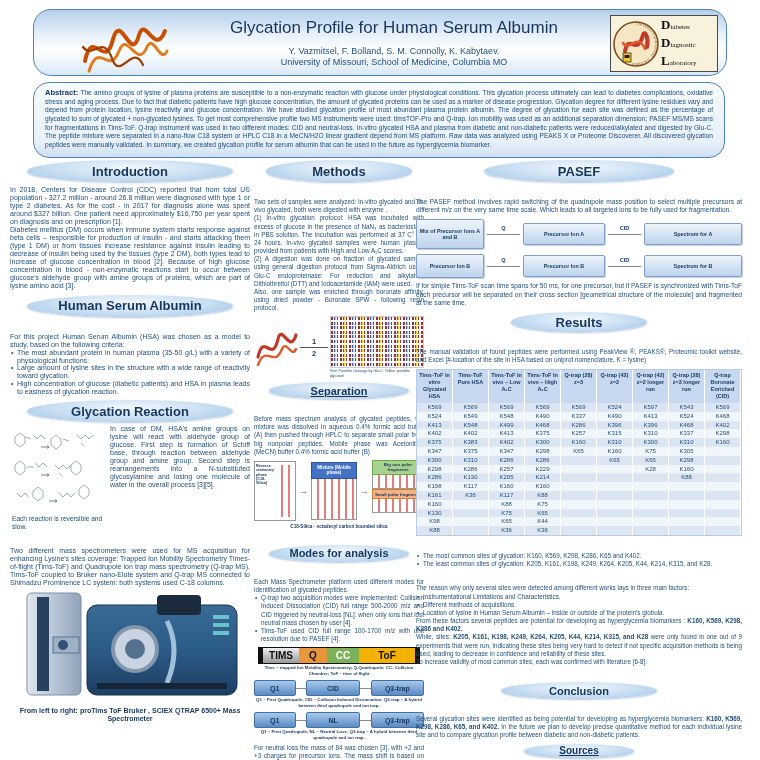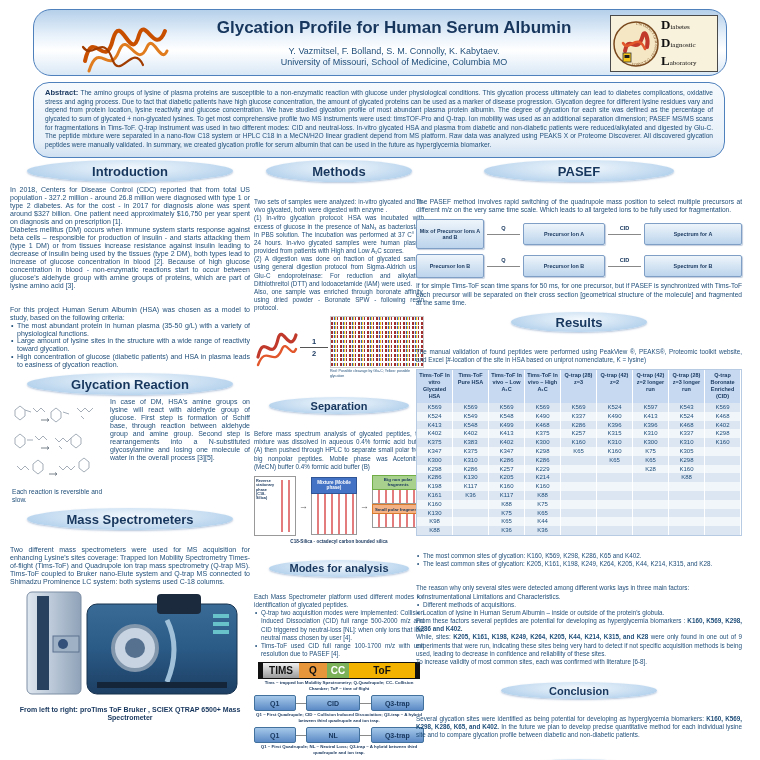--- a/index.html
+++ b/index.html
@@ -3,21 +3,21 @@
 <meta charset="utf-8">
 <style>
   html,body{margin:0;padding:0;background:#ffffff;}
   #poster{position:relative;width:760px;height:760px;background:#ffffff;overflow:hidden;
           font-family:"Liberation Sans",sans-serif;color:#1f4e79;}
   
   .header-box{position:absolute;left:33px;top:9px;width:692px;height:65px;
     border:1.5px solid #4f81bd;border-radius:18px;
     background:linear-gradient(180deg,#b5d0ea 0%,#e9f2fb 40%,#ffffff 62%,#d9e8f6 100%);}
   .title-block{position:absolute;left:140px;top:4px;width:440px;text-align:center;}
-  .title{font-size:17px;font-weight:bold;color:#17365d;margin-top:4px;}
+  .title{font-size:17px;font-weight:normal;color:#17365d;margin-top:4px;}
   .authors{font-size:9px;color:#1f4e79;margin-top:8px;}
   .affil{font-size:9px;color:#1f4e79;margin-top:1px;}
   .hdr-protein{position:absolute;left:45px;top:7px;}
   .logo{position:absolute;right:8px;top:5px;width:106px;height:55px;background:#f8f1dc;
         border:1px solid #4a4a4a;display:flex;align-items:center;}
   .logo-lines{width:54px;font-family:"Liberation Serif",serif;color:#111;}
   .logo-line{font-size:7px;line-height:15px;white-space:nowrap;}
   .logo-line::first-letter{font-size:13px;font-weight:bold;}
   
   .abstract-box{position:absolute;left:33px;top:82px;width:692px;height:76px;
@@ -79,21 +79,21 @@
   .frag{font-size:4.4px;font-weight:bold;color:#17365d;text-align:center;padding:1.5px 1px;line-height:1.15;}
   .frag.big{background:#a9d18e;border:1px solid #70ad47;}
   .frag.small{background:#f4b183;border:1px solid #d97c2b;}
   .sep-right .pack{height:13px;border:1px solid #999;border-top:none;background-color:#fff;}
   .c18-cap{font-size:4.6px;margin-top:2px;}
   
   .tims-bar{display:flex;width:160px;height:15px;margin:4px auto 0 auto;border:1px solid #111;}
   .tims-seg{display:flex;align-items:center;justify-content:center;font-size:10px;font-weight:bold;color:#111;}
   .seg-tims{width:36px;background:linear-gradient(180deg,#f0f0f0,#9a9a9a);}
   .seg-q{width:28px;background:#e8963c;}
-  .seg-cc{width:22px;background:#7cb159;color:#fff;}
+  .seg-cc{width:32px;background:#7cb159;color:#fff;}
   .seg-tof{flex:1;background:#f3b200;}
   .endcap{width:4px;background:#111;}
   .mode-cap{font-size:4.4px;margin-top:1px;line-height:1.25;}
   .mode-row{display:flex;align-items:center;justify-content:center;margin-top:4px;}
   .mode-box{height:14px;display:flex;align-items:center;justify-content:center;font-size:7px;
     font-weight:bold;color:#17365d;border:1px solid #41719c;border-radius:2px;
     background:linear-gradient(180deg,#a6c9ea,#5b8ac5);}
   .mb1{width:40px;}.mb2{width:52px;}.mb3{width:52px;}
   .mode-conn{width:11px;height:1px;background:#8a8a8a;}
   
@@ -113,21 +113,21 @@
   .tc{flex:1 0 0;text-align:center;font-size:6px;line-height:8.8px;color:#1f4e79;
       border-right:1px solid #ffffff;overflow:hidden;}
   .th-row{background:#c6d9f1;}
   .th{font-size:5.5px;font-weight:bold;color:#17365d;line-height:1.3;padding:2px 1px 3px 1px;}
   .tr.even{background:#dce6f3;}
   .tr.odd{background:#f1f6fb;}
   
   .refs{margin-top:2px;font-size:4.9px;line-height:1.18;}
   .ref-item{margin-bottom:.5px;}
   .bold{font-weight:bold;}
-  .mt2{margin-top:19px;}.mt3{margin-top:16px;}.mt4{margin-top:4px;}.mt5{margin-top:5px;}
+  .mt2{margin-top:4px;text-decoration:underline;}.mt3{margin-top:16px;}.mt4{margin-top:4px;}.mt5{margin-top:5px;}
 </style>
 </head>
 <body>
 
 <div id="poster">
 
   <div class="header-box">
     <svg class="hdr-protein" width="92" height="60" viewBox="0 0 92 60">
       <path d="M6,44 C14,8 26,56 34,22 C42,-6 52,48 60,18 C66,-2 76,40 86,14" stroke="#c94f00" stroke-width="4" fill="none" stroke-linecap="round"></path>
       <path d="M10,54 C20,22 30,60 40,34 C48,12 58,54 68,30 C74,16 82,48 88,34" stroke="#e07b1e" stroke-width="3" fill="none" stroke-linecap="round"></path>
@@ -165,20 +165,21 @@
     <span>The amino groups of lysine of plasma proteins are susceptible to a non-enzymatic reaction with glucose under physiological conditions. This glycation process ultimately can lead to diabetes complications, oxidative stress and aging process. Due to fact that diabetic patients have high glucose concentration, the amount of glycated proteins can be used as a marker of disease progression. Glycation degree for different lysine residues vary and depend from protein location, lysine reactivity and glucose concentration. We have studied glycation profile of most abundant plasma protein albumin. The degree of glycation for each site was defined as the percentage of glycated to sum of glycated + non-glycated lysines. To get most comprehensive profile two MS instruments were used: timsTOF-Pro and Q-trap. Ion mobility was used as an additional separation dimension; PASEF MS/MS scans for fragmentations in Tims-ToF. Q-trap instrument was used in two different modes: CID and neutral-loss. In-vitro glycated HSA and plasma from diabetic and non-diabetic patients were reduced/alkylated and digested by Glu-C. The peptide mixture were separated in a nano-flow C18 system or HPLC C18 in a MeCN/H2O linear gradient depend from MS platform. Raw data was analyzed using PEAKS X or Proteome Discoverer. All discovered glycation peptides were manually validated. In summary, we created glycation profile for serum albumin that can be used in the future as hyperglycemia biomarker.</span>
   </div>
 
   <div class="col" id="col-left">
     <div class="oval oval-lg">Introduction</div>
     <div class="t7 mt4">
         <div class="para">In 2018, Centers for Disease Control (CDC) reported that from total US population - 327.2 million - around 26.8 million were diagnosed with type 1 or type 2 diabetes. As for the cost - in 2017 for diagnosis alone was spent around $327 billion. One patient need approximately $16,750 per year spent on diagnosis and on prescription [1].</div>
         <div class="para">Diabetes mellitus (DM) occurs when immune system starts response against beta cells – responsible for production of insulin - and starts attacking them (type 1 DM) or from tissues increase resistance against insulin leading to decrease of insulin being used by the tissues (type 2 DM), both types lead to increase of glucose concentration in blood [2]. Because of high glucose concentration in blood - non-enzymatic reactions start to occur between glucose's aldehyde group with amine groups of proteins, which are part of lysine amino acid [3].</div>
       </div>
 
+    <div class="oval oval-lg mt5">Human Serum Albumin</div>
     <div class="t7 para mt3">For this project Human Serum Albumin (HSA) was chosen as a model to study, based on the following criteria:</div>
     <div class="t7">
         <div class="bullet">The most abundant protein in human plasma (35-50 g/L) with a variety of physiological functions.</div>
         <div class="bullet">Large amount of lysine sites in the structure with a wide range of reactivity toward glycation.</div>
         <div class="bullet">High concentration of glucose (diabetic patients) and HSA in plasma leads to easiness of glycation reaction.</div>
       </div>
 
     <div class="oval oval-lg mt4">Glycation Reaction</div>
     <div class="glyc-row">
       <div class="glyc-left">
@@ -196,21 +197,20 @@
             <path d="M30,22 h8 M38,22 l-2,-1.5 M38,22 l-2,1.5"></path>
             <path d="M30,50 h8 M38,50 l-2,-1.5 M38,50 l-2,1.5"></path>
             <path d="M38,76 h8 M46,76 l-2,-1.5 M46,76 l-2,1.5"></path>
           </g>
         </svg>
         <div class="glyc-caption">Each reaction is reversible and slow.</div>
       </div>
       <div class="glyc-text t7 para">In case of DM, HSA's amine groups on lysine will react with aldehyde group of glucose. First step is formation of Schiff base, through reaction between aldehyde group and amine group. Second step is rearrangements into a N-substituted glycosylamine and losing one molecule of water in the overall process [3][5].</div>
     </div>
 
-    <div class="oval oval-lg mt4">Mass Spectrometers</div>
     <div class="t7 para mt3">Two different mass spectrometers were used for MS acquisition for enhancing Lysine's sites coverage: Trapped Ion Mobility Spectrometry Times-of-flight (Tims-ToF) and Quadrupole ion trap mass spectrometry (Q-trap MS). Tims-ToF coupled to Bruker nano-Elute system and Q-trap MS connected to Shimadzu Prominence LC system: both systems used C-18 columns.</div>
     <div class="instr-wrap">
       <svg width="226" height="110" viewBox="0 0 226 110">
         <defs>
           <linearGradient id="gSilver" x1="0" y1="0" x2="1" y2="0">
             <stop offset="0" stop-color="#dfe7ef"></stop>
               <stop offset="0.5" stop-color="#b8c6d6"></stop>
               <stop offset="1" stop-color="#8fa2b8"></stop>
           </linearGradient>
           <linearGradient id="gBlue" x1="0" y1="0" x2="0" y2="1">

